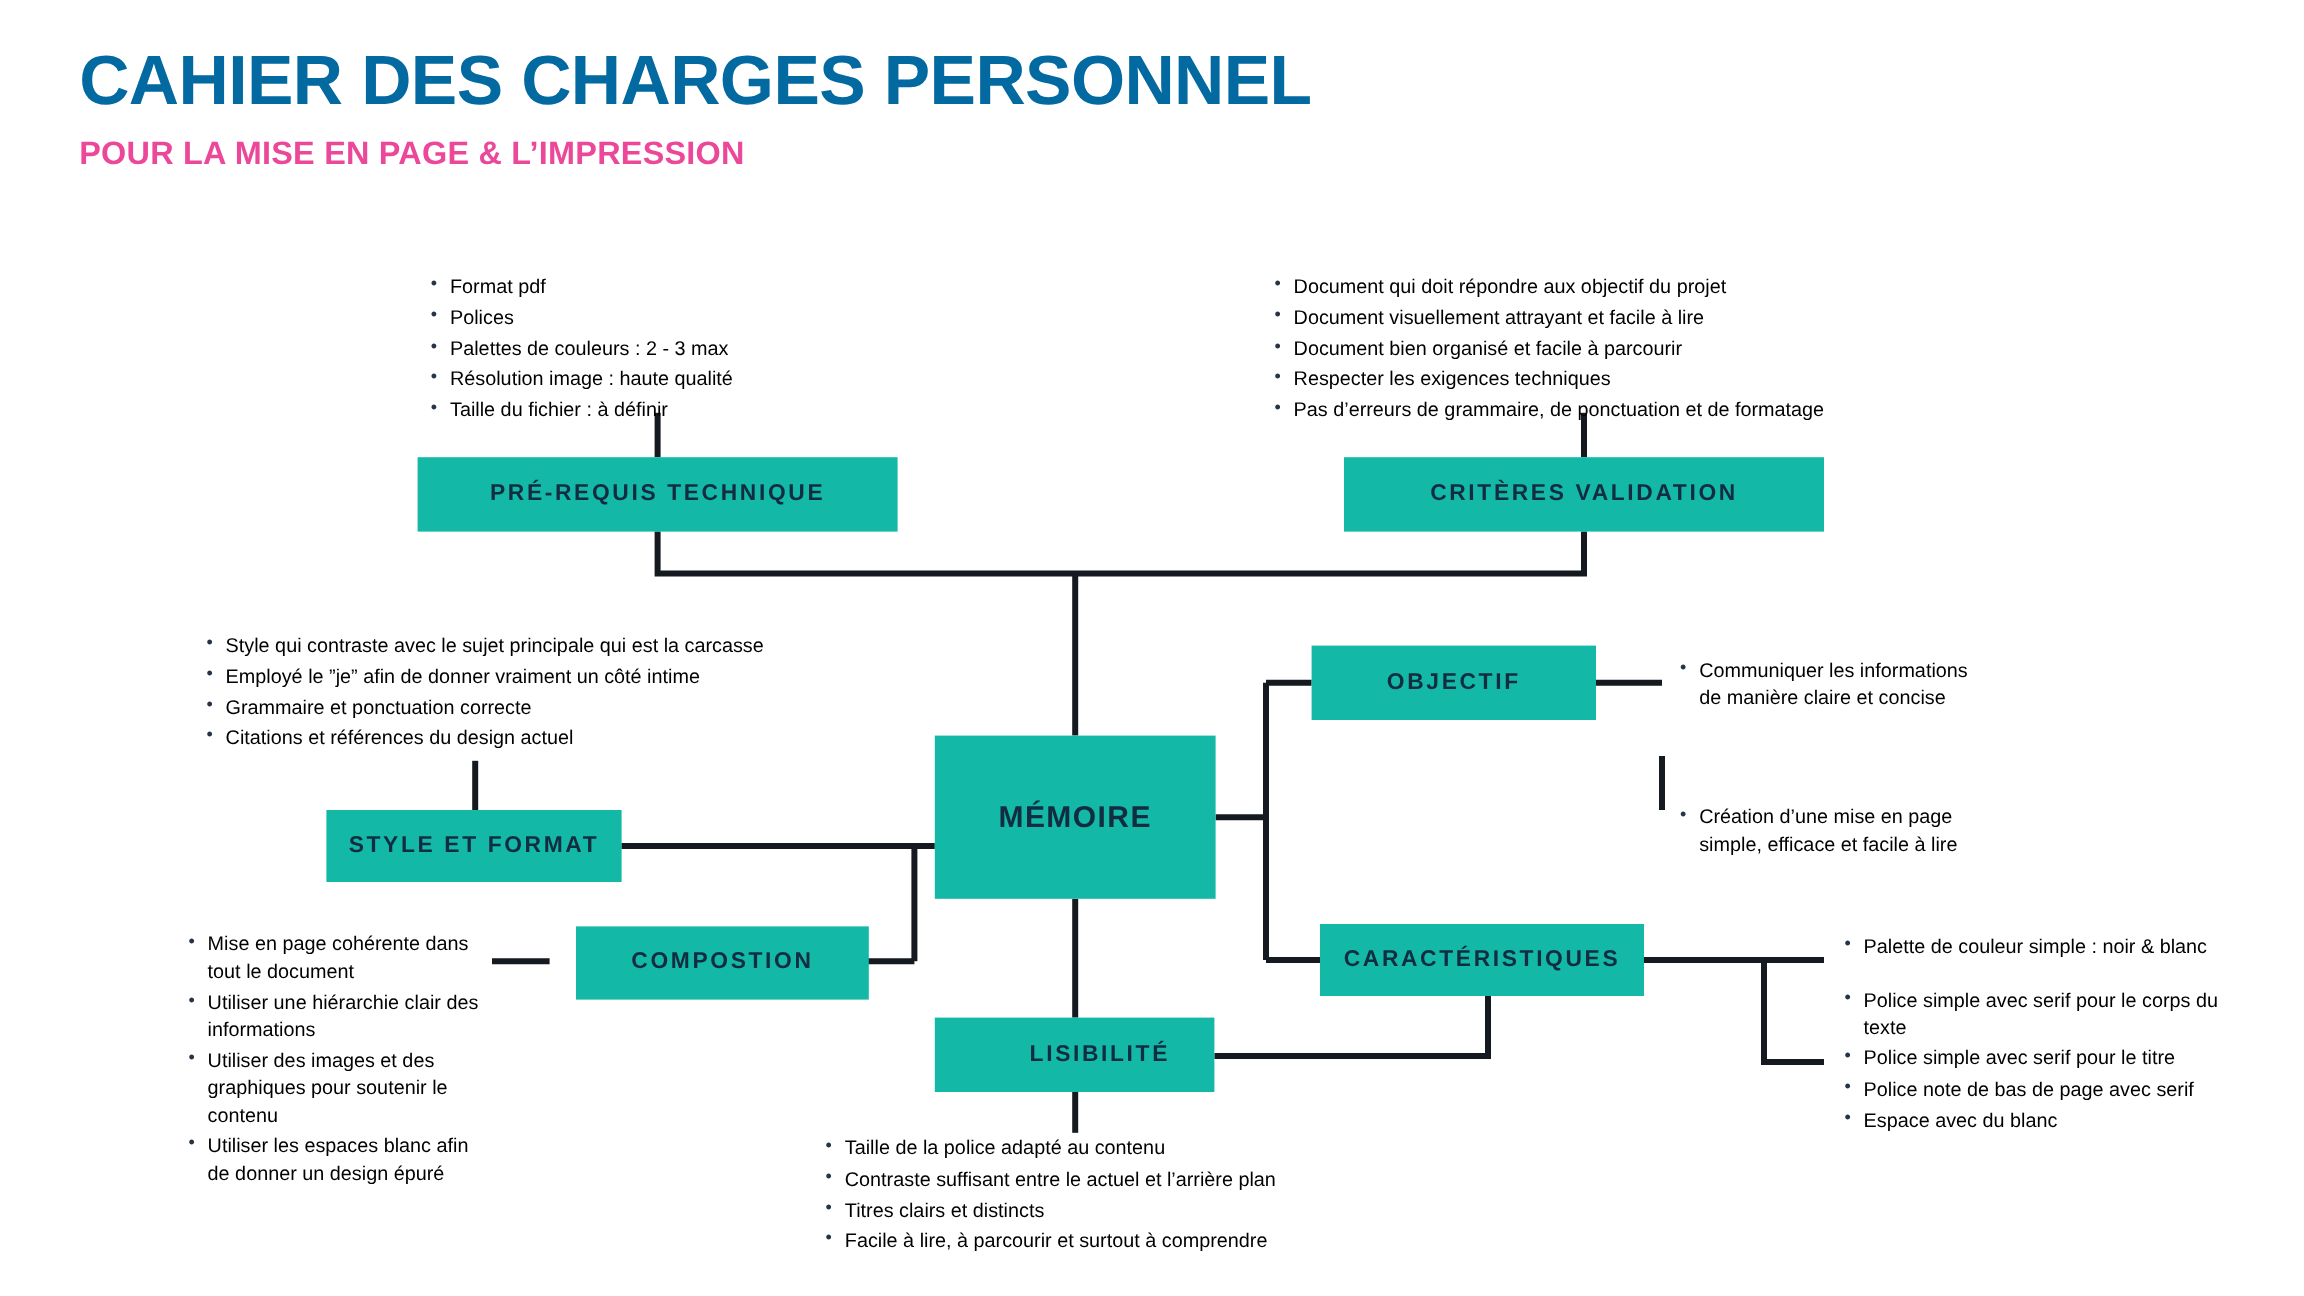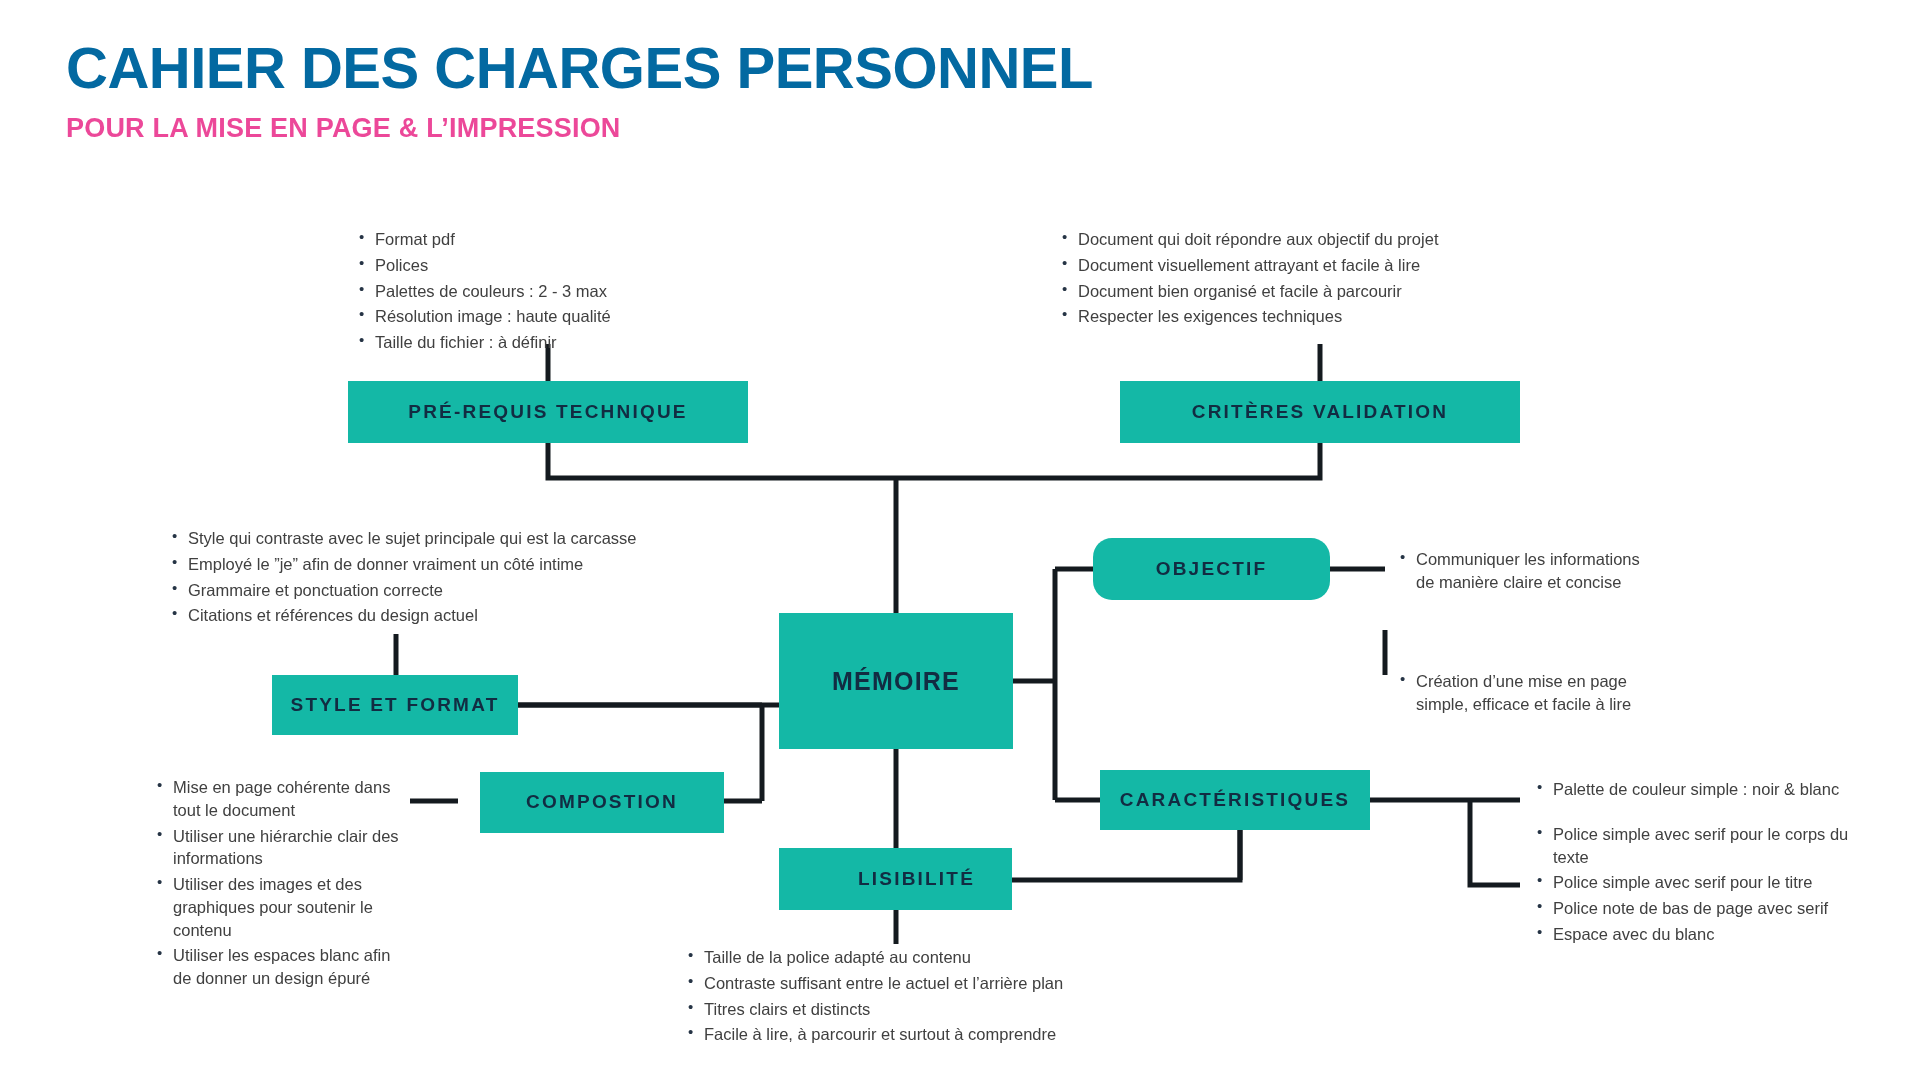--- a/index.html
+++ b/index.html
@@ -81,32 +81,32 @@
   .node.central .node-label {
     font-size: 25px;
     letter-spacing: 1.2px;
   }
 
   #node-prerequis { left: 348px; top: 381px; width: 400px; height: 62px; }
   #node-criteres  { left: 1120px; top: 381px; width: 400px; height: 62px; }
   #node-style     { left: 272px; top: 675px; width: 246px; height: 60px; }
   #node-composition { left: 480px; top: 772px; width: 244px; height: 61px; }
   #node-memoire   { left: 779px; top: 613px; width: 234px; height: 136px; }
-  #node-objectif  { left: 1093px; top: 538px; width: 237px; height: 62px; border-radius: 19px; }
+  #node-objectif  { left: 1093px; top: 538px; width: 237px; height: 62px; }
   #node-caracteristiques { left: 1100px; top: 770px; width: 270px; height: 60px; }
   #node-lisibilite { left: 779px; top: 848px; width: 233px; height: 62px; padding-left: 42px; }
 
   
   .bullets {
     position: absolute;
     list-style: none;
     margin: 0;
     padding: 0;
     font-family: "Liberation Sans", sans-serif;
-    color: #404040;
+    color: #000000;
   }
   .bullets li {
     position: relative;
     padding-left: 18px;
     margin: 0 0 3px 0;
     line-height: 1.38;
   }
   .bullets li::before {
     content: "•";
     position: absolute;
@@ -215,20 +215,21 @@
       <li>Polices</li>
       <li>Palettes de couleurs : 2 - 3 max</li>
       <li>Résolution image : haute qualité</li>
       <li>Taille du fichier : à définir</li>
     </ul>
   <ul class="bullets" id="list-criteres">
       <li>Document qui doit répondre aux objectif du projet</li>
       <li>Document visuellement attrayant et facile à lire</li>
       <li>Document bien organisé et facile à parcourir</li>
       <li>Respecter les exigences techniques</li>
+      <li>Pas d’erreurs de grammaire, de ponctuation et de formatage</li>
     </ul>
   <ul class="bullets" id="list-style">
       <li>Style qui contraste avec le sujet principale qui est la carcasse</li>
       <li>Employé le ”je” afin de donner vraiment un côté intime</li>
       <li>Grammaire et ponctuation correcte</li>
       <li>Citations et références du design actuel</li>
     </ul>
   <ul class="bullets" id="list-composition">
       <li>Mise en page cohérente dans tout le document</li>
       <li>Utiliser une hiérarchie clair des informations</li>

